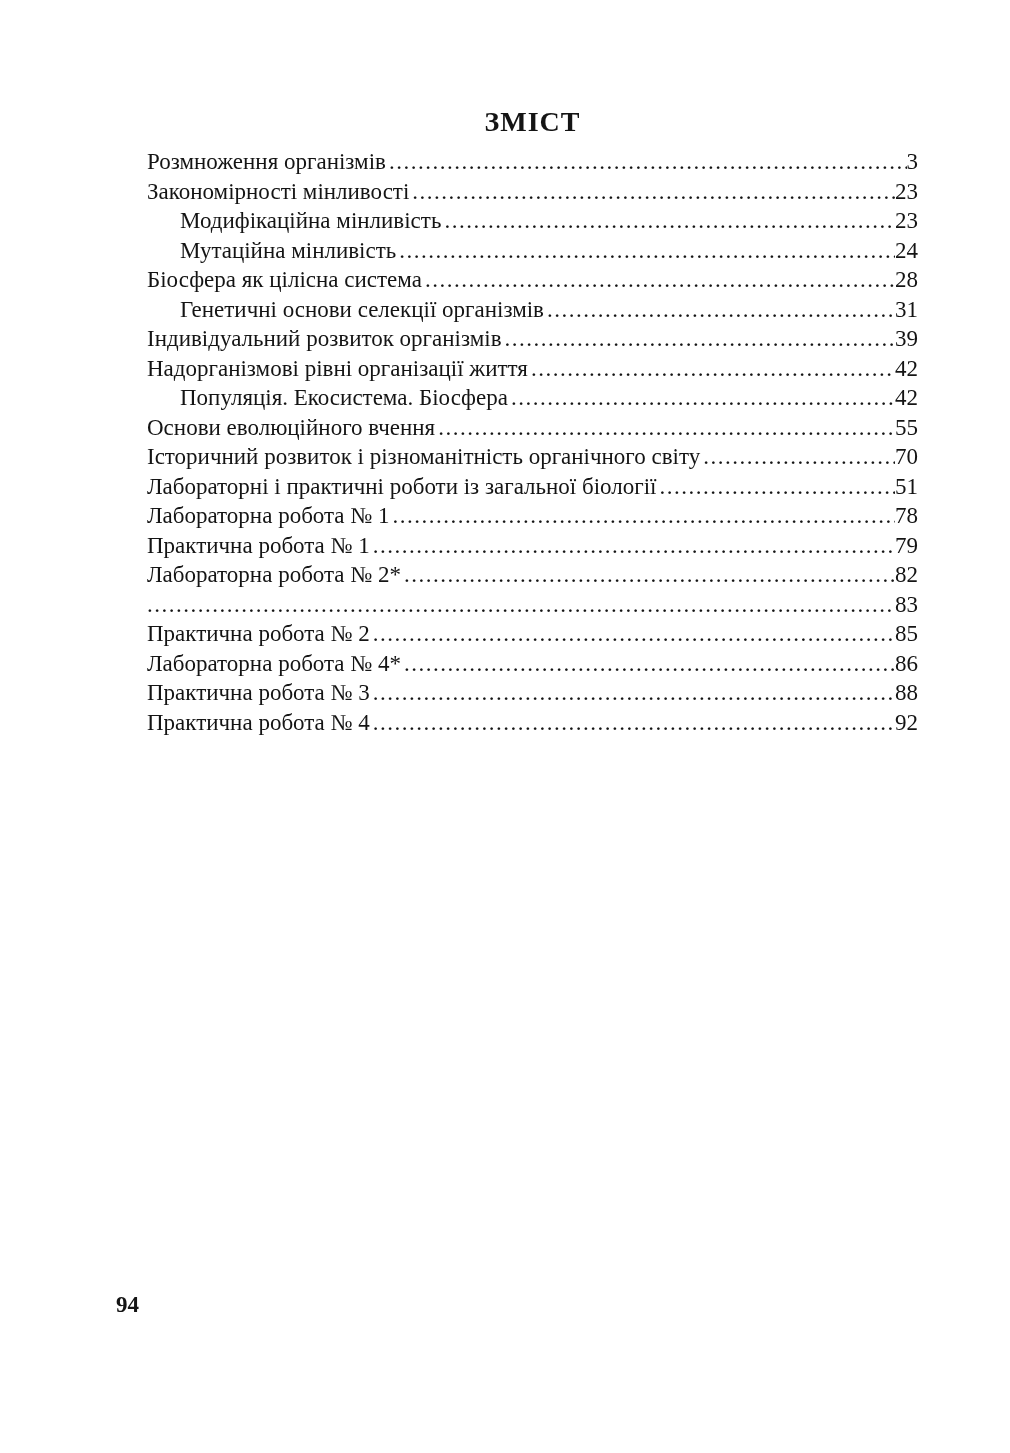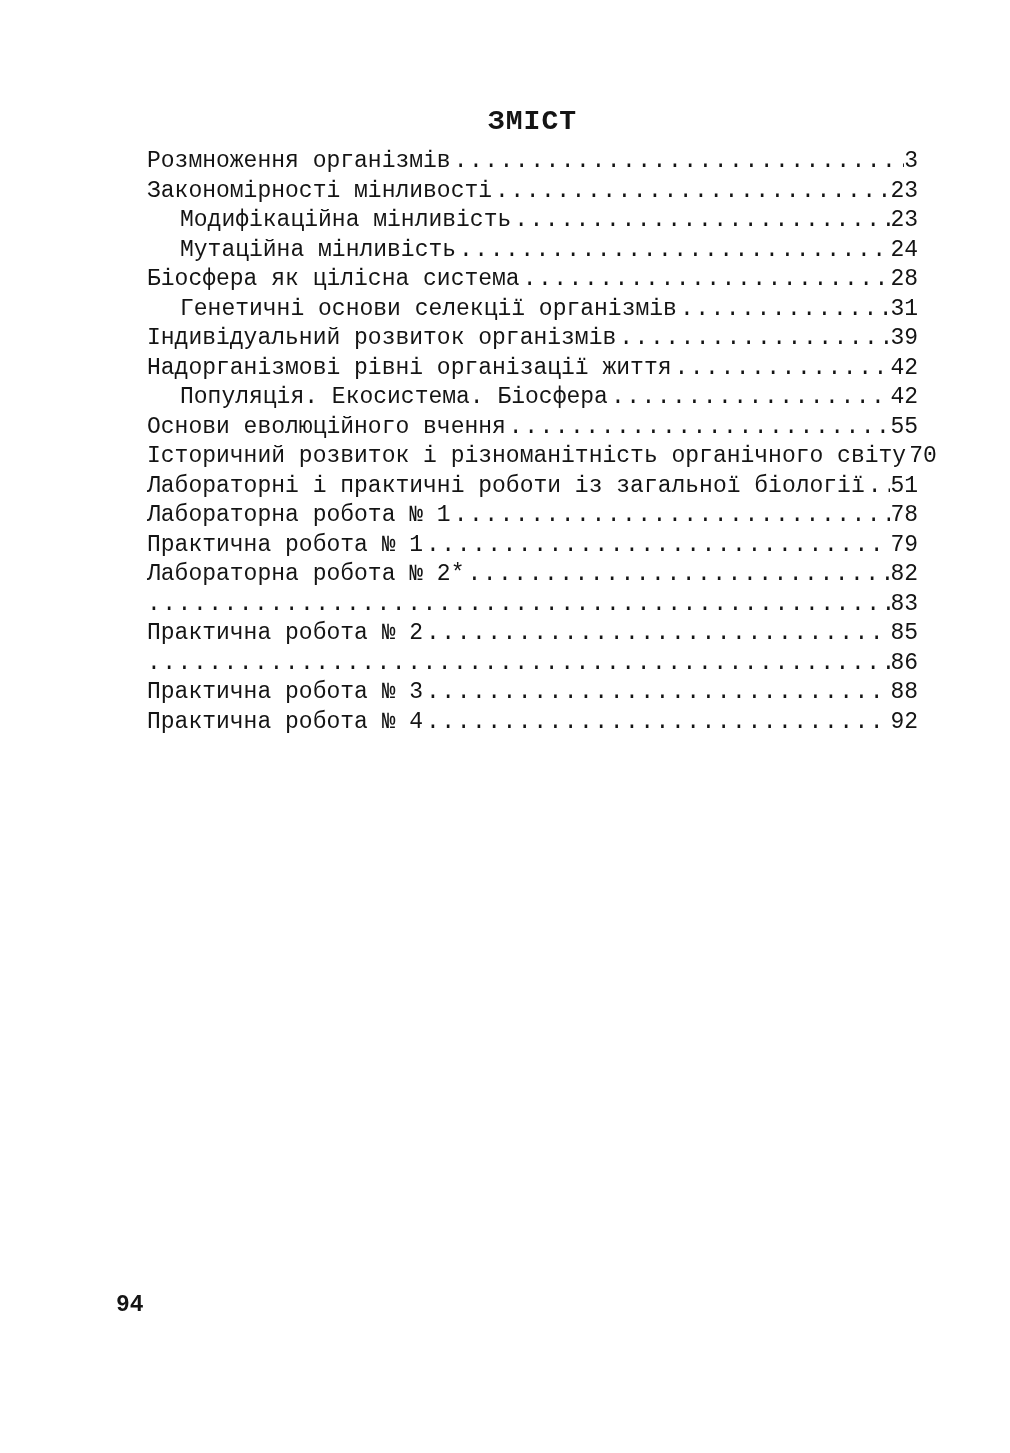--- a/index.html
+++ b/index.html
@@ -6,21 +6,21 @@
     margin: 0;
     padding: 0;
     background: #ffffff;
   }
   .page {
     position: relative;
     width: 1010px;
     height: 1453px;
     background: #ffffff;
     color: #141414;
-    font-family: Liberation Mono, monospace;
+    font-family: Liberation Serif, serif;
     overflow: hidden;
   }
   .toc {
     position: absolute;
     left: 147px;
     top: 106px;
     width: 771px;
   }
   .toc-title {
     text-align: center;
@@ -152,20 +152,21 @@
         <div class="toc-row">
           <span class="toc-dots"></span>
           <span class="toc-page">83</span>
         </div>
         <div class="toc-row">
           <span class="toc-label">Практична робота № 2</span>
           <span class="toc-dots"></span>
           <span class="toc-page">85</span>
         </div>
         <div class="toc-row">
+          <span class="toc-label">Лабораторна робота № 4*</span>
           <span class="toc-dots"></span>
           <span class="toc-page">86</span>
         </div>
         <div class="toc-row">
           <span class="toc-label">Практична робота № 3</span>
           <span class="toc-dots"></span>
           <span class="toc-page">88</span>
         </div>
         <div class="toc-row">
           <span class="toc-label">Практична робота № 4</span>

